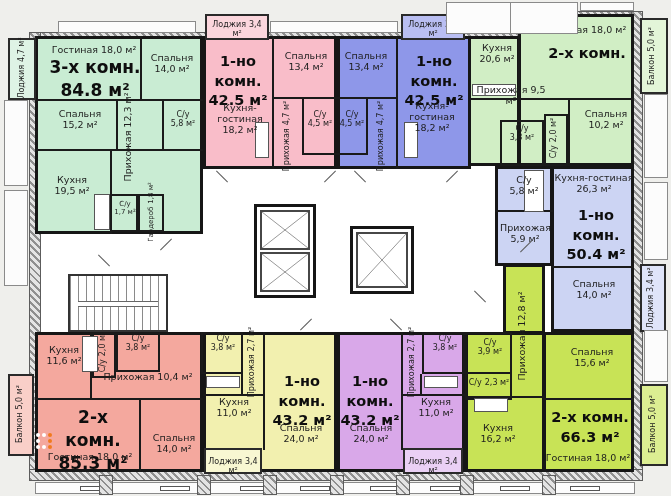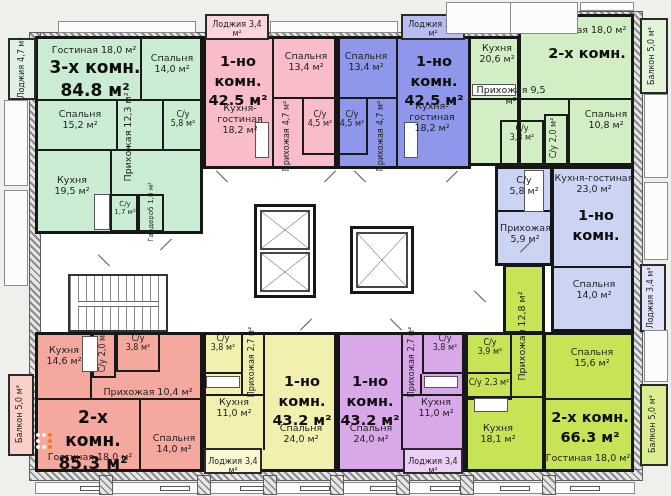--- a/index.html
+++ b/index.html
@@ -256,33 +256,34 @@
   <div class="lbl sm" style="left:506px;top:124px;width:32px;">
       <span class="n">С/у</span>
       <span class="a">3,8 м²</span>
     </div>
   <div class="lbl vert sm" style="left:530px;top:130px;width:48px;">
       <span class="n">С/у</span>
       <span class="a">2,0 м²</span>
     </div>
   <div class="lbl" style="left:580px;top:108px;width:52px;">
       <span class="n">Спальня</span>
-      <span class="a">10,8 м²</span>
+      <span class="a">10,2 м²</span>
     </div>
 
   <div class="lbl" style="left:500px;top:174px;width:48px;">
       <span class="n">С/у</span>
       <span class="a">5,8 м²</span>
     </div>
   <div class="lbl" style="left:554px;top:172px;width:80px;">
       <span class="n">Кухня-гостиная</span>
-      <span class="a">23,0 м²</span>
+      <span class="a">26,3 м²</span>
     </div>
   <div class="lbl title" style="left:558px;top:206px;width:76px;">
       <span class="n">1-но комн.</span>
+      <span class="a">50.4 м²</span>
     </div>
   <div class="lbl" style="left:500px;top:222px;width:50px;">
       <span class="n">Прихожая</span>
       <span class="a">5,9 м²</span>
     </div>
   <div class="lbl" style="left:564px;top:278px;width:60px;">
       <span class="n">Спальня</span>
       <span class="a">14,0 м²</span>
     </div>
   <div class="lbl vert sm" style="left:620px;top:290px;width:62px;">
@@ -303,21 +304,21 @@
       <span class="n">Спальня</span>
       <span class="a">15,6 м²</span>
     </div>
   <div class="lbl title" style="left:548px;top:408px;width:84px;">
       <span class="n">2-х комн.</span>
       <span class="a">66.3 м²</span>
     </div>
   <div class="lbl one" style="left:542px;top:452px;width:92px;"><span class="n">Гостиная</span><span class="a">18,0 м²</span></div>
   <div class="lbl" style="left:472px;top:422px;width:52px;">
       <span class="n">Кухня</span>
-      <span class="a">18,1 м²</span>
+      <span class="a">16,2 м²</span>
     </div>
   <div class="lbl vert sm" style="left:617px;top:416px;width:72px;">
       <span class="n">Балкон</span>
       <span class="a">5,0 м²</span>
     </div>
 
   <div class="lbl sm" style="left:428px;top:334px;width:34px;">
       <span class="n">С/у</span>
       <span class="a">3,8 м²</span>
     </div>
@@ -356,31 +357,31 @@
       <span class="a">43.2 м²</span>
     </div>
   <div class="lbl" style="left:272px;top:422px;width:58px;">
       <span class="n">Спальня</span>
       <span class="a">24,0 м²</span>
     </div>
   <div class="lbl one sm" style="left:205px;top:457px;width:56px;"><span class="n">Лоджия</span><span class="a">3,4 м²</span></div>
 
   <div class="lbl" style="left:38px;top:344px;width:52px;">
       <span class="n">Кухня</span>
-      <span class="a">14,6 м²</span>
+      <span class="a">11,6 м²</span>
     </div>
   <div class="lbl vert sm" style="left:81px;top:344px;width:44px;">
       <span class="n">С/у</span>
       <span class="a">2,0 м²</span>
     </div>
   <div class="lbl sm" style="left:120px;top:334px;width:36px;">
       <span class="n">С/у</span>
       <span class="a">3,8 м²</span>
     </div>
-  <div class="lbl one" style="left:96px;top:386px;width:104px;"><span class="n">Прихожая</span><span class="a">10,4 м²</span></div>
+  <div class="lbl one" style="left:96px;top:371px;width:104px;"><span class="n">Прихожая</span><span class="a">10,4 м²</span></div>
   <div class="lbl title big" style="left:48px;top:406px;width:90px;">
       <span class="n">2-х комн.</span>
       <span class="a">85.3 м²</span>
     </div>
   <div class="lbl one" style="left:42px;top:451px;width:96px;"><span class="n">Гостиная</span><span class="a">18,0 м²</span></div>
   <div class="lbl" style="left:148px;top:432px;width:52px;">
       <span class="n">Спальня</span>
       <span class="a">14,0 м²</span>
     </div>
   <div class="lbl vert sm" style="left:-16px;top:406px;width:72px;">

